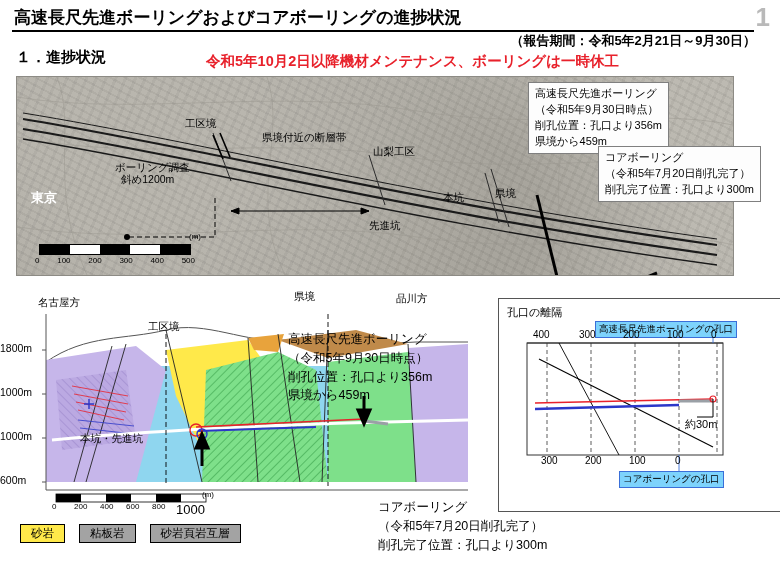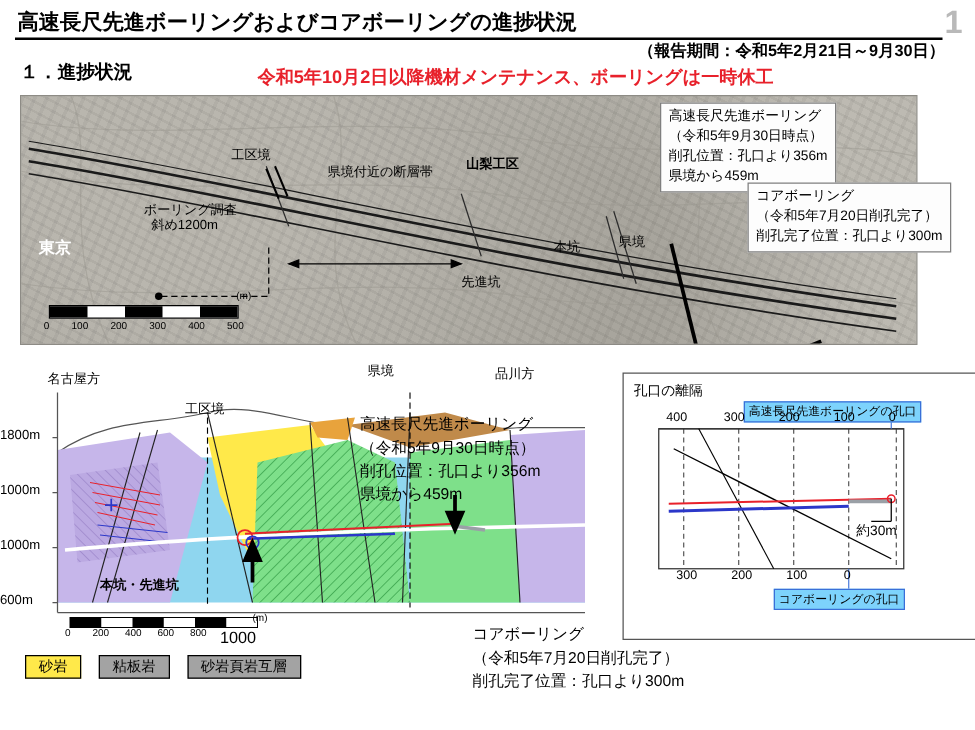--- a/index.html
+++ b/index.html
@@ -169,21 +169,21 @@
       <g stroke="#000" stroke-width="3" fill="#000">
         <line x1="520" y1="118" x2="546" y2="224"></line>
         <polygon points="546,232 538,218 552,216"></polygon>
         <line x1="640" y1="196" x2="560" y2="228"></line>
         <polygon points="550,233 566,226 562,238"></polygon>
       </g>
     </svg>
 
     <div class="lbl" style="left:168px;top:40px;">工区境</div>
     <div class="lbl" style="left:245px;top:54px;">県境付近の断層帯</div>
-    <div class="lbl" style="left:356px;top:47px;font-weight:bold;">山梨工区</div>
+    <div class="lbl" style="left:356px;top:68px;">山梨工区</div>
     <div class="lbl" style="left:98px;top:84px;">ボーリング調査</div>
     <div class="lbl" style="left:104px;top:96px;">斜め1200m</div>
     <div class="lbl" style="left:426px;top:114px;">本坑</div>
     <div class="lbl" style="left:478px;top:110px;">県境</div>
     <div class="lbl" style="left:352px;top:142px;">先進坑</div>
     <div class="lbl w" style="left:14px;top:112px;font-size:13px;">東京</div>
 
     <div class="scalebar">
       <div class="unit">(m)</div>
       <div class="bar">
@@ -304,21 +304,21 @@
         <rect x="40" y="194" width="25" height="8" fill="#000"></rect>
         <rect x="90" y="194" width="25" height="8" fill="#000"></rect>
         <rect x="140" y="194" width="25" height="8" fill="#000"></rect>
       </g>
     </svg>
 
     <div class="p-lbl" style="left:22px;top:-4px;">名古屋方</div>
     <div class="p-lbl" style="left:278px;top:-10px;">県境</div>
     <div class="p-lbl" style="left:380px;top:-8px;">品川方</div>
     <div class="p-lbl" style="left:132px;top:20px;">工区境</div>
-    <div class="p-lbl" style="left:64px;top:132px;font-weight:bold;margin-top:29px;">本坑・先進坑</div>
+    <div class="p-lbl" style="left:64px;top:132px;font-weight:normal;">本坑・先進坑</div>
 
     <div class="p-lbl" style="left:-16px;top:42px;">1800m</div>
     <div class="p-lbl" style="left:-16px;top:86px;">1000m</div>
     <div class="p-lbl" style="left:-16px;top:130px;">1000m</div>
     <div class="p-lbl" style="left:-16px;top:174px;">600m</div>
 
     <div class="p-lbl" style="left:36px;top:202px;font-size:8px;">0</div>
     <div class="p-lbl" style="left:58px;top:202px;font-size:8px;">200</div>
     <div class="p-lbl" style="left:84px;top:202px;font-size:8px;">400</div>
     <div class="p-lbl" style="left:110px;top:202px;font-size:8px;">600</div>

